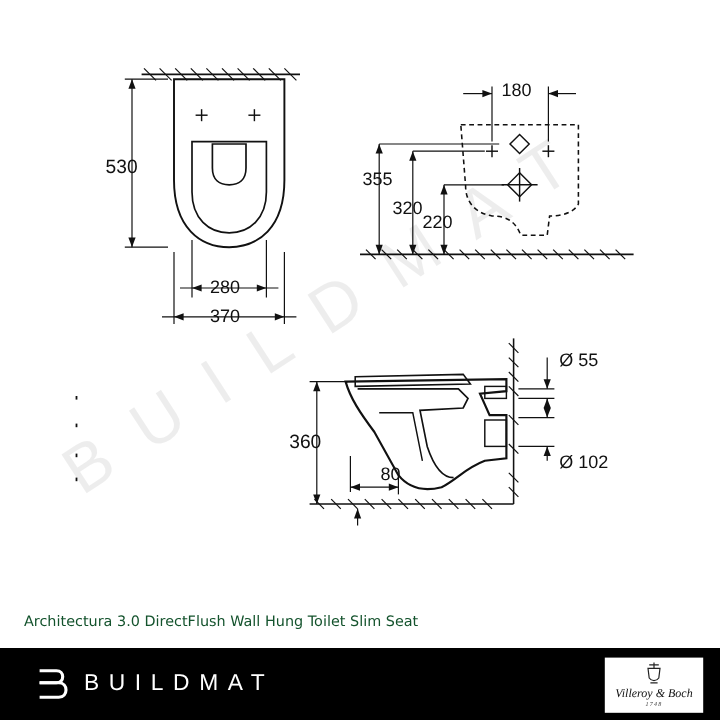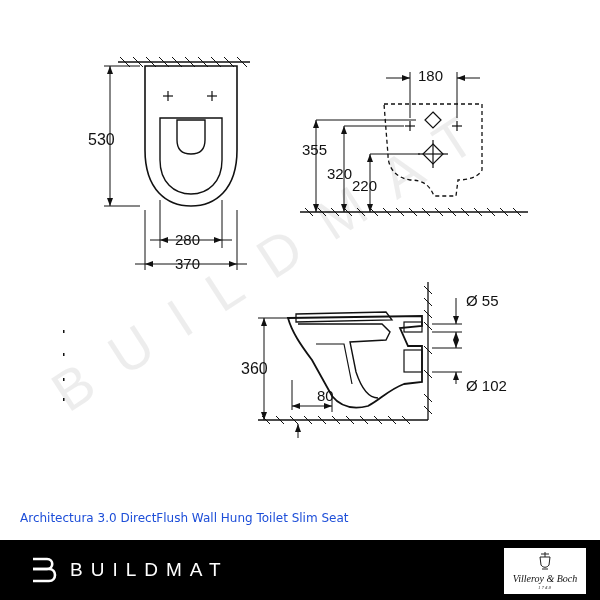--- a/index.html
+++ b/index.html
@@ -1,20 +1,20 @@
 <!DOCTYPE html>
 <html><head>
   <meta charset="utf-8">
   <style>
     html, body { margin:0; padding:0; }
     body { width:600px; height:600px; background:#ffffff; position:relative; overflow:hidden; font-family:"Liberation Sans", sans-serif; }
     #drawing { position:absolute; left:0; top:0; width:600px; height:540px; }
     #drawing svg { position:absolute; left:0; top:0; }
     .dim { position:absolute; font-family:"Liberation Sans", sans-serif; font-size:15px; color:#111; line-height:1; white-space:nowrap; }
-    .caption { position:absolute; left:20px; top:511px; font-family:"DejaVu Sans", sans-serif; font-size:12px; color:#1d4ed8; }
+    .caption { position:absolute; left:20px; top:511px; font-family:"DejaVu Sans", sans-serif; font-size:12px; color:#14532d; }
     .footer { position:absolute; left:0; top:540px; width:600px; height:60px; background:#000; }
     .brand-word { position:absolute; left:70px; top:19px; color:#fff; font-family:"Liberation Sans", sans-serif; font-size:19px; letter-spacing:8px; font-weight:400; }
     .vb { position:absolute; right:14px; top:8px; width:82px; height:46px; background:#fff; text-align:center;font-style:italic; }
     .vb-name { position:absolute; left:0; top:25px; width:82px; font-family:"Liberation Serif", serif; font-size:10px; color:#111; }
     .vb-year { position:absolute; left:0; top:37px; width:82px; font-family:"Liberation Serif", serif; font-size:5px; color:#333; letter-spacing:1px; }
     .watermark { position:absolute; font-family:"Liberation Sans", sans-serif; font-size:56px; color:rgba(0,0,0,0.07); letter-spacing:30px; transform:rotate(-33deg); transform-origin:left top; left:40px; top:370px; white-space:nowrap; pointer-events:none; }
   </style>
 </head>
 <body>
 

